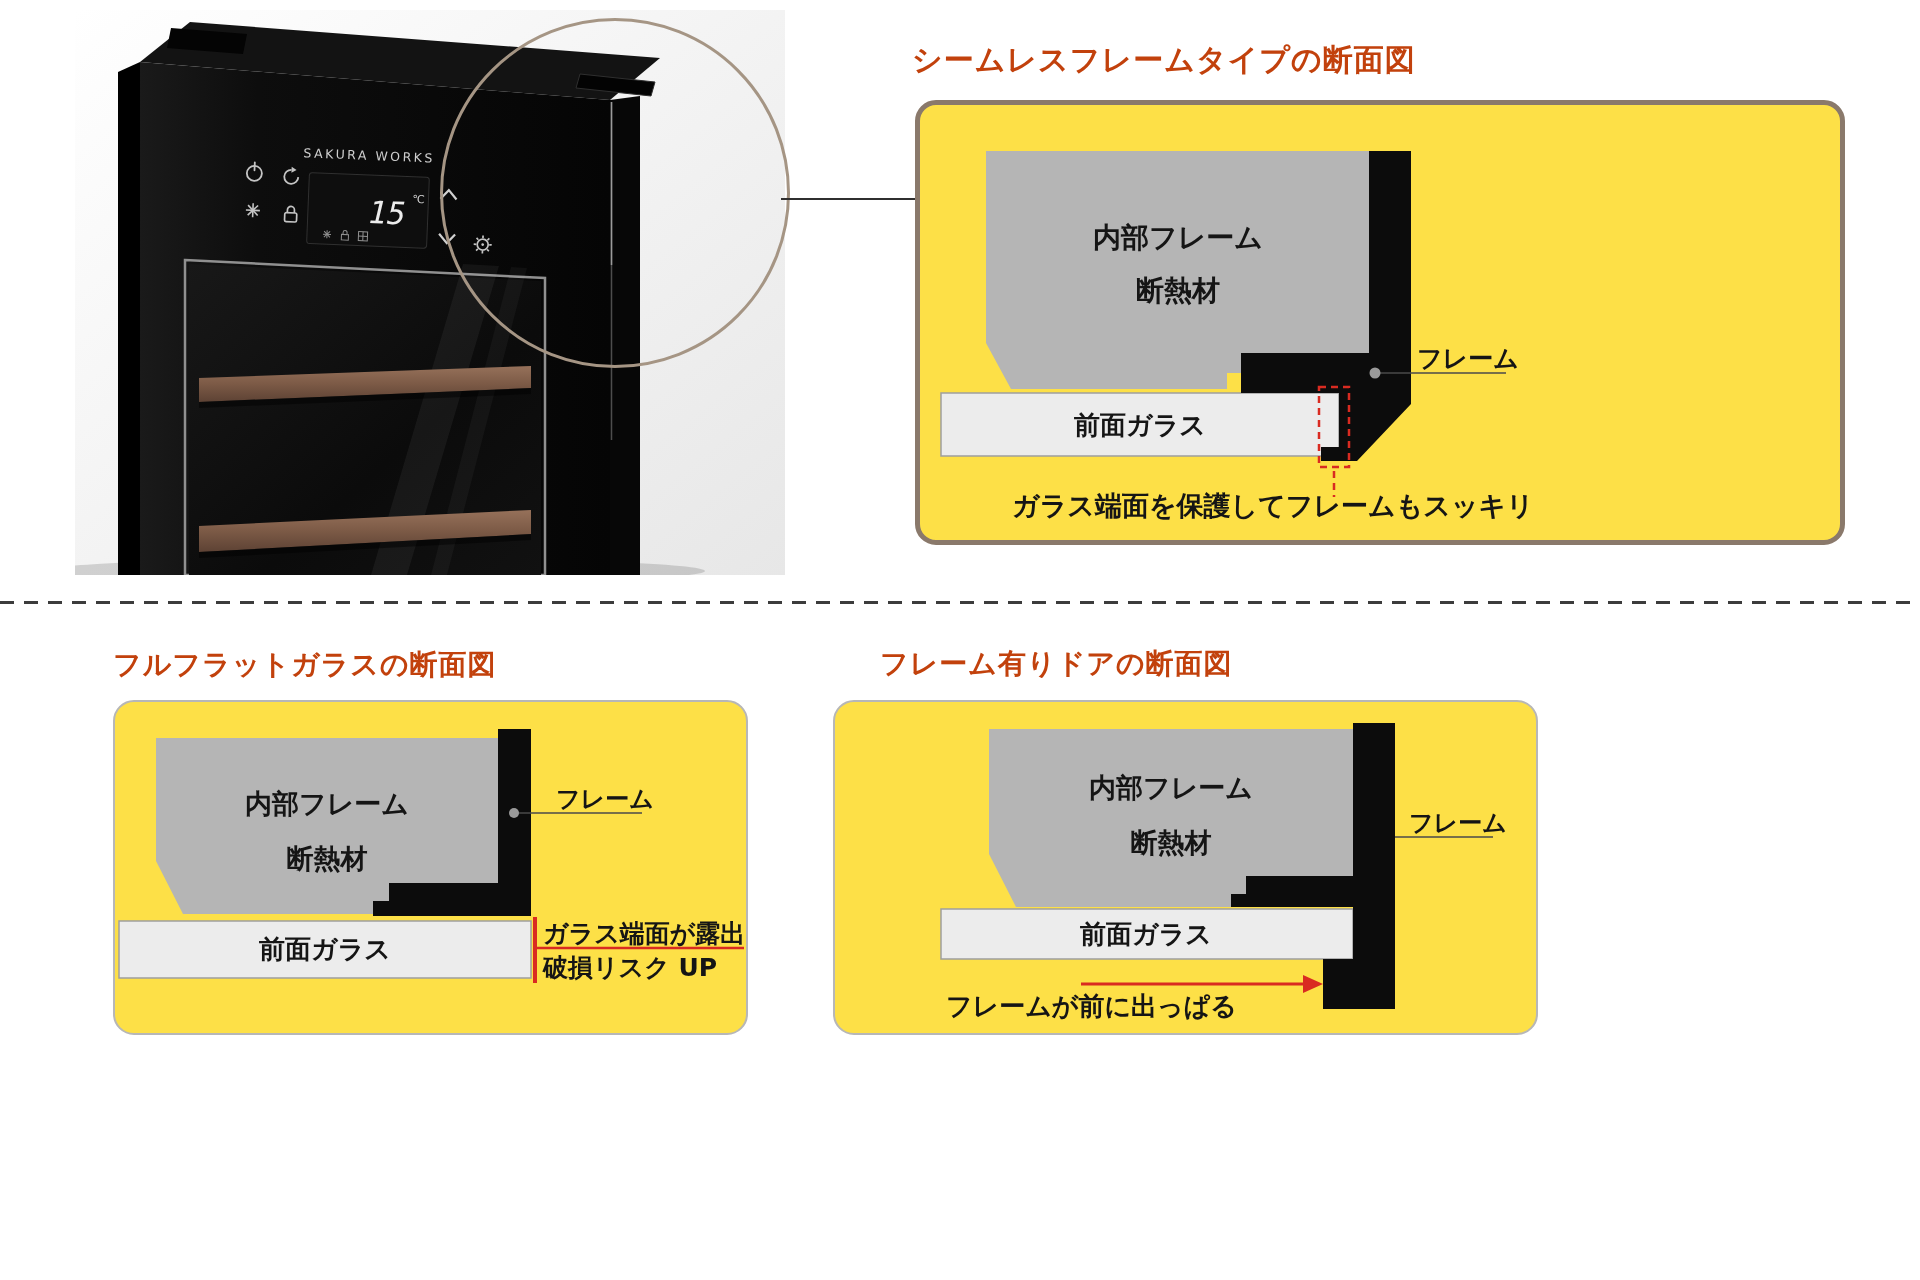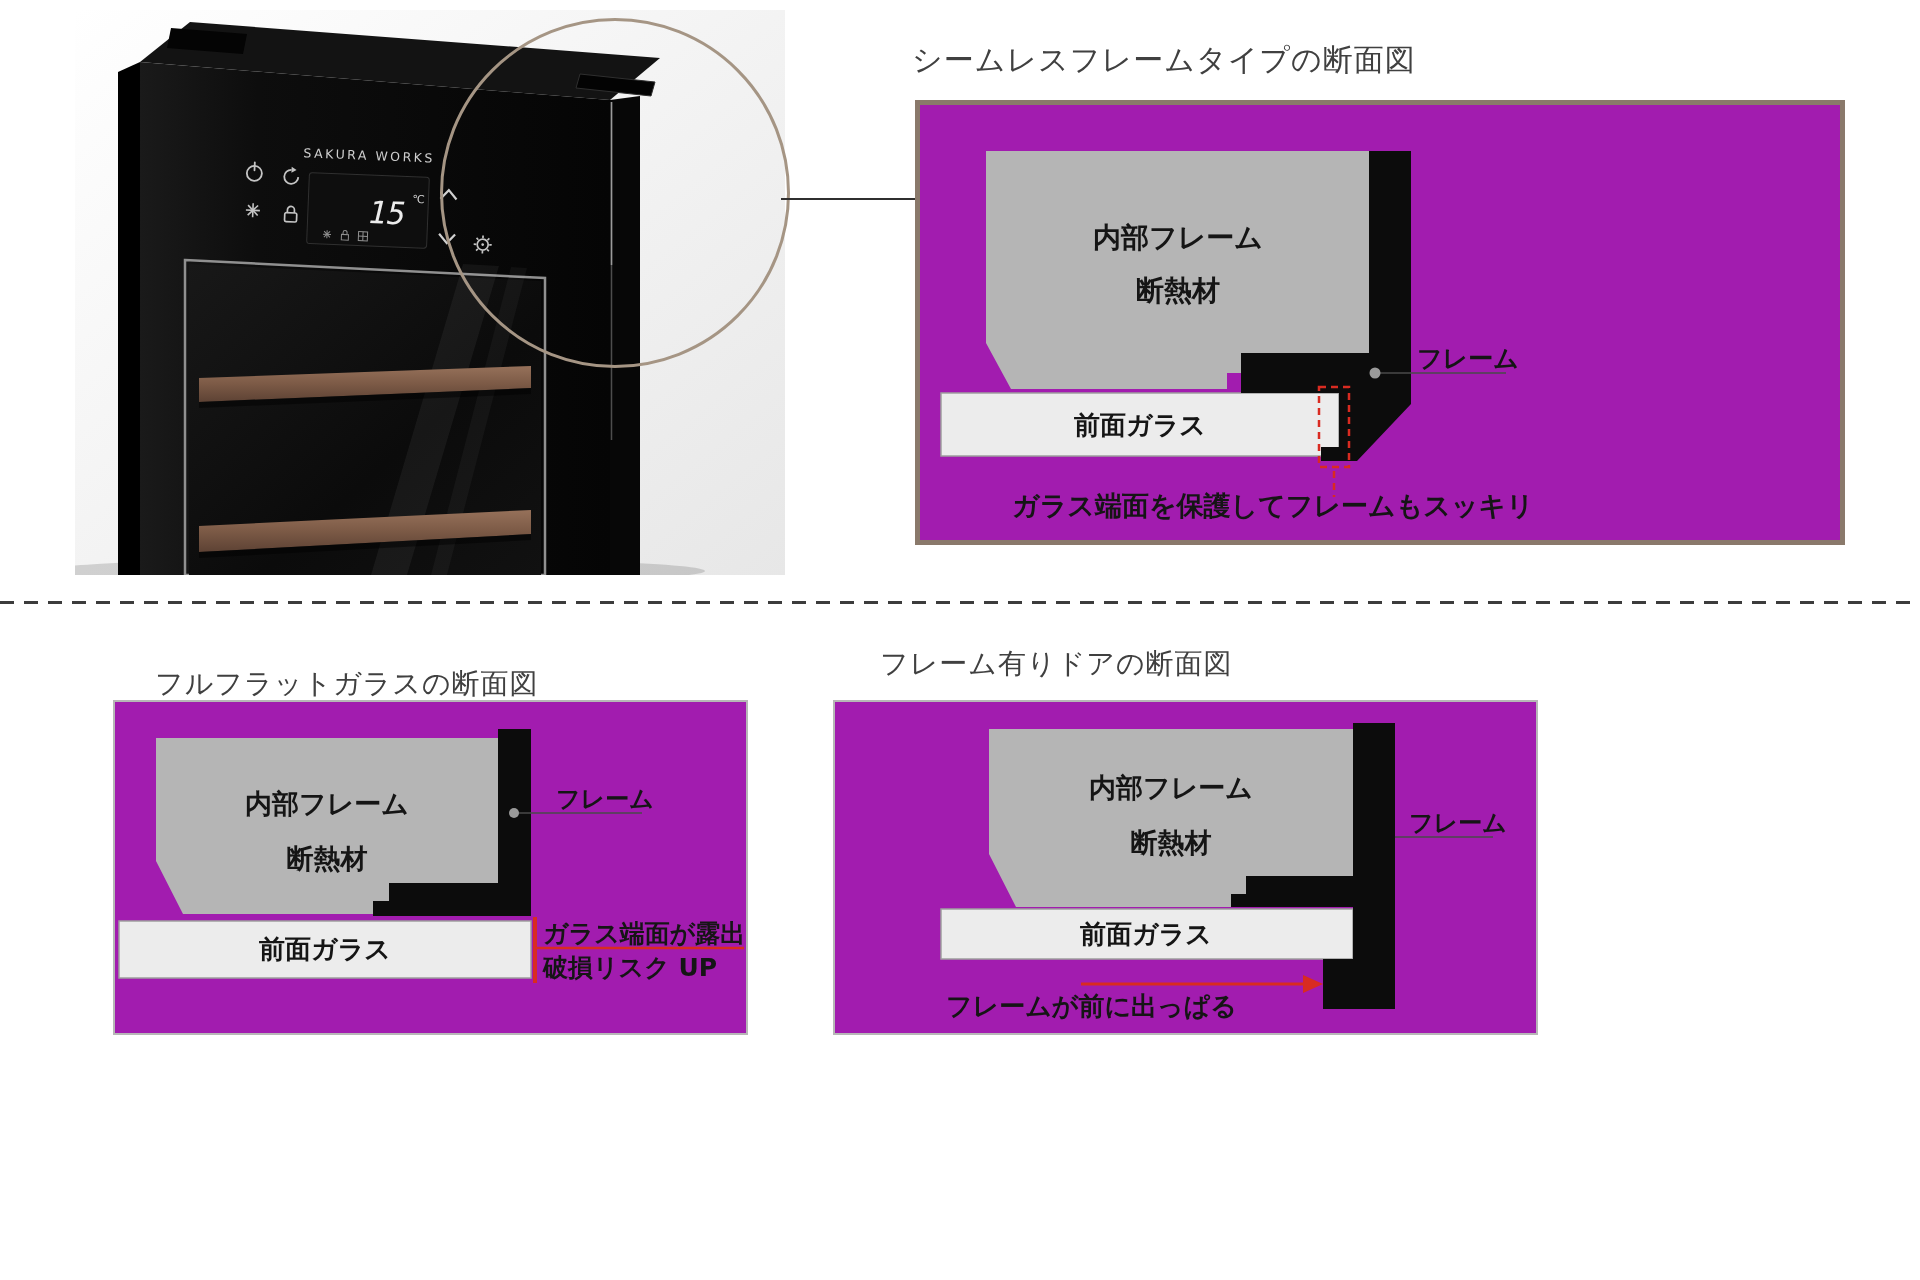--- a/index.html
+++ b/index.html
@@ -11,24 +11,24 @@
     --frame-black:#0c0c0c;
     --leader-gray:#4a4a4a;
     --dot-gray:#9a9a9a;
     --circle-tan:#a59584;
     --separator-gray:#3f3f3f;
   }
   html,body{margin:0;padding:0;background:#fff;}
   #canvas{position:relative;width:1920px;height:1280px;background:#fff;overflow:hidden;
           font-family:"DejaVu Sans","Liberation Sans",sans-serif;}
   .abs{position:absolute;}
-  .title{font-weight:400;color:#404040;letter-spacing:1px;white-space:nowrap;}
+  .title{font-weight:700;color:#c2410c;letter-spacing:1px;white-space:nowrap;}
   .t-lg{font-size:30px;}
   .t-md{font-size:28px;}
-  .box{background:#a21caf;box-sizing:border-box;}
+  .box{background:#fde047;box-sizing:border-box;border-radius:21px;}
   .box.brown{border:5px solid var(--box-border-brown);}
   .box.gray{border:2px solid #b7b7b7;}
   .circle{border:3px solid var(--circle-tan);border-radius:50%;}
   .connector{background:#2f2f2f;}
   .sep{height:3px;background:repeating-linear-gradient(90deg,#3c3c3c 0 14px,transparent 14px 24px);}
   svg{display:block;}
   .ins{fill:var(--insulation-gray);}
   .frame{fill:var(--frame-black);}
   .glass{fill:var(--glass-gray);stroke:var(--glass-stroke);stroke-width:1.5;}
   .dash-red{stroke:var(--alert-red);stroke-width:2.5;fill:none;stroke-dasharray:7 5;}
@@ -175,21 +175,21 @@
       <line class="leader" x1="455" y1="268" x2="586" y2="268"></line>
       <circle class="dot" cx="455" cy="268" r="5.5"></circle>
       <text class="d f25" x="497" y="262">フレーム</text>
 
       <text class="d f27" x="92" y="410">ガラス端面を保護してフレームもスッキリ</text>
     </svg>
   </div>
 
   <div class="abs sep" style="left:0;top:601px;width:1920px;"></div>
 
-  <div class="abs title t-md" style="left:113px;top:665px;margin-left:42px;">フルフラットガラスの断面図</div>
+  <div class="abs title t-md" style="left:113px;top:646px;">フルフラットガラスの断面図</div>
 
   <div class="abs box gray" style="left:113px;top:700px;width:635px;height:335px;">
     <svg viewBox="0 0 631 331" width="100%" height="100%">
       <polygon class="ins" points="41,36 383,36 383,181 274,181 274,199 258,199 258,212 68,212 41,159"></polygon>
       <rect class="glass" x="4" y="219" width="412" height="57"></rect>
       <polygon class="frame" points="383,27 416,27 416,214 258,214 258,199 274,199 274,181 383,181"></polygon>
 
       <text class="d f27" x="212" y="111" text-anchor="middle">内部フレーム</text>
       <text class="d f27" x="212" y="166" text-anchor="middle">断熱材</text>
       <text class="d f26" x="210" y="256" text-anchor="middle">前面ガラス</text>

